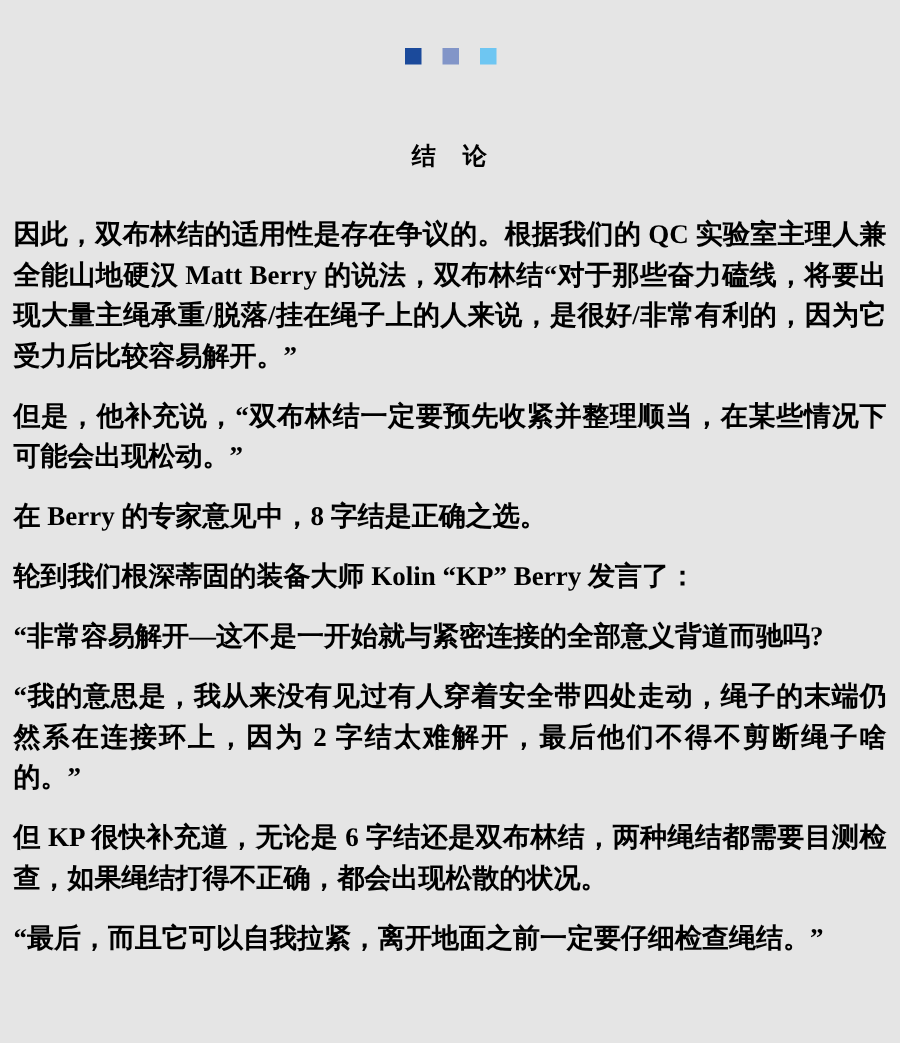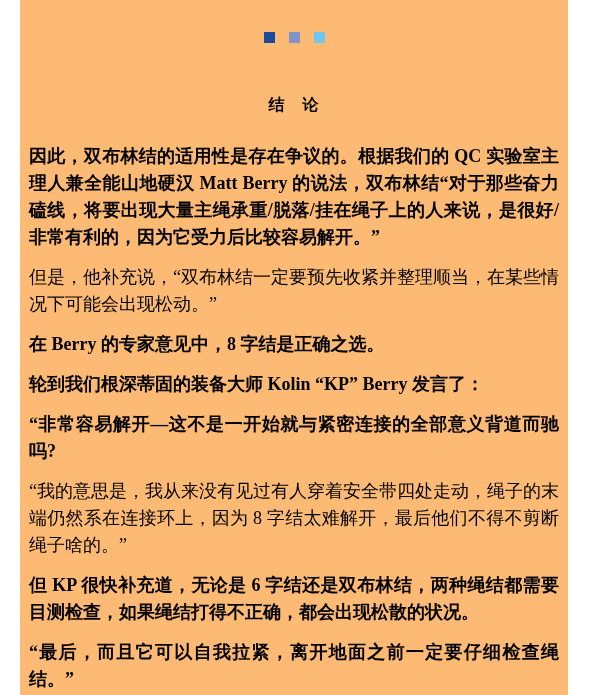--- a/index.html
+++ b/index.html
@@ -8,25 +8,24 @@
     background: #ffffff;
   }
   body {
     width: 600px;
     height: 695px;
     overflow: hidden;
     font-family: "Liberation Serif", "DejaVu Serif", serif;
     color: #000000;
   }
   .page {
-    width: 548px;
+    width: 600px;
     height: 695px;
-    background: #fdba74;
+    background: #e5e5e5;
     box-sizing: border-box;
-    margin-left: 20px;
   }
   .deco-squares {
     display: flex;
     justify-content: center;
     gap: 14px;
     padding-top: 32px;
   }
   .deco-squares .sq {
     width: 11px;
     height: 11px;
@@ -40,21 +39,21 @@
     line-height: 20px;
   }
   .content {
     padding: 0 9px;
     font-size: 18px;
     line-height: 27px;
     text-align: justify;
   }
   .content p {
     margin: 0 0 13px 0;
-    font-weight: normal;
+    font-weight: bold;
   }
   .content p.bold {
     font-weight: bold;
   }
 </style>
 </head>
 <body>
 
 <div class="page">
 
@@ -65,18 +64,18 @@
   </div>
 
   <h1 class="page-title">结　论</h1>
 
   <div class="content">
     <p class="bold">因此，双布林结的适用性是存在争议的。根据我们的 QC 实验室主理人兼全能山地硬汉 Matt Berry 的说法，双布林结“对于那些奋力磕线，将要出现大量主绳承重/脱落/挂在绳子上的人来说，是很好/非常有利的，因为它受力后比较容易解开。”</p>
     <p>但是，他补充说，“双布林结一定要预先收紧并整理顺当，在某些情况下可能会出现松动。”</p>
     <p class="bold">在 Berry 的专家意见中，8 字结是正确之选。</p>
     <p class="bold">轮到我们根深蒂固的装备大师 Kolin “KP” Berry 发言了：</p>
     <p class="bold">“非常容易解开—这不是一开始就与紧密连接的全部意义背道而驰吗?</p>
-    <p>“我的意思是，我从来没有见过有人穿着安全带四处走动，绳子的末端仍然系在连接环上，因为 8 字结太难解开，最后他们不得不剪断绳子啥的。”</p>
+    <p>“我的意思是，我从来没有见过有人穿着安全带四处走动，绳子的末端仍然系在连接环上，因为 2 字结太难解开，最后他们不得不剪断绳子啥的。”</p>
     <p class="bold">但 KP 很快补充道，无论是 6 字结还是双布林结，两种绳结都需要目测检查，如果绳结打得不正确，都会出现松散的状况。</p>
     <p class="bold">“最后，而且它可以自我拉紧，离开地面之前一定要仔细检查绳结。”</p>
   </div>
 
 </div>
 
 </body></html>

